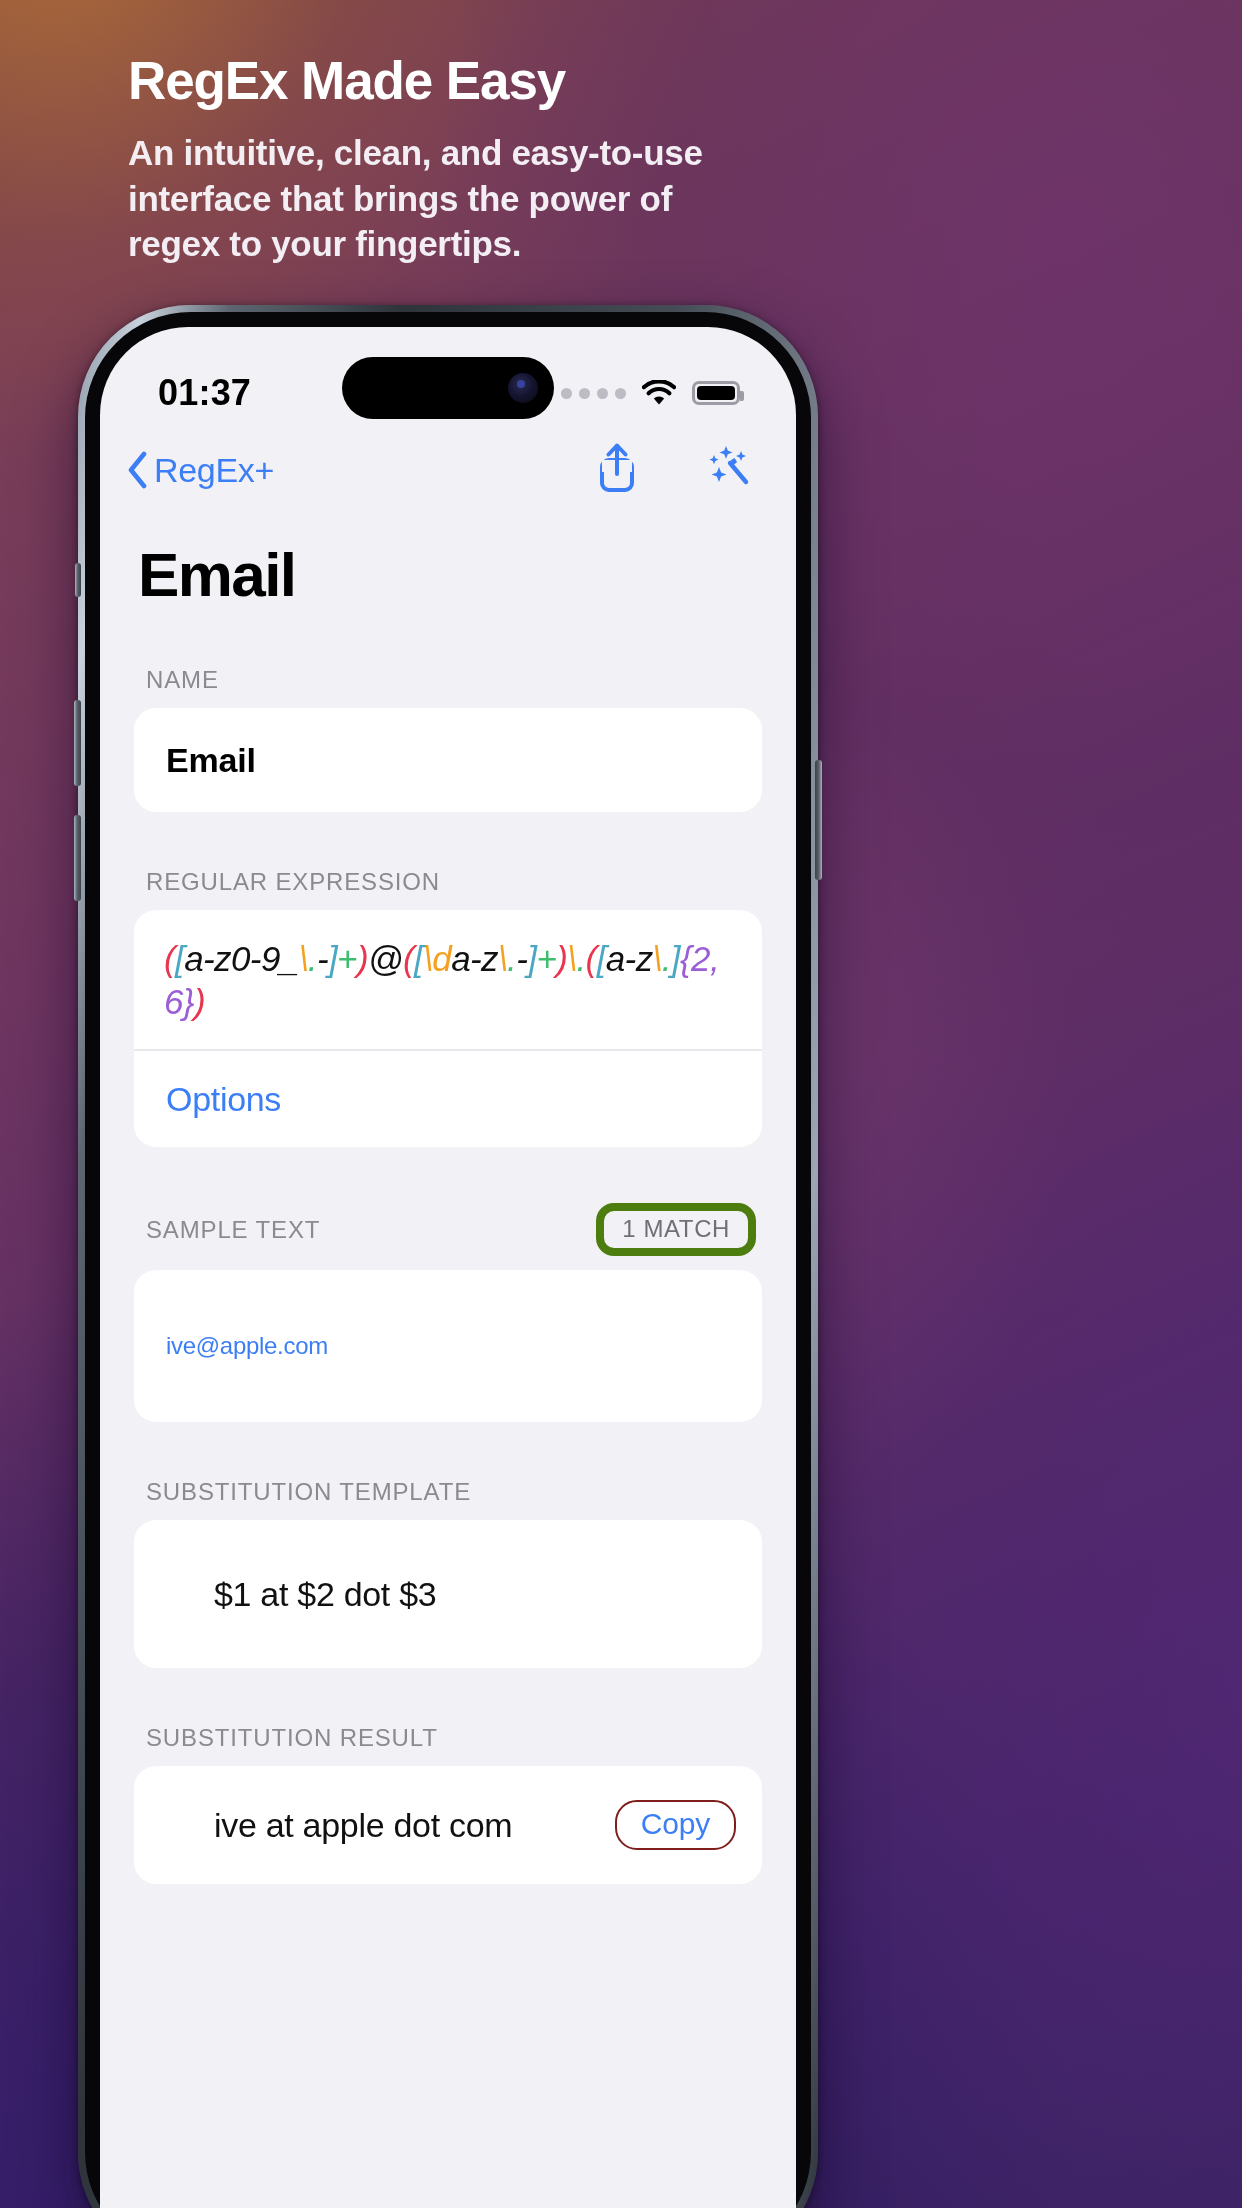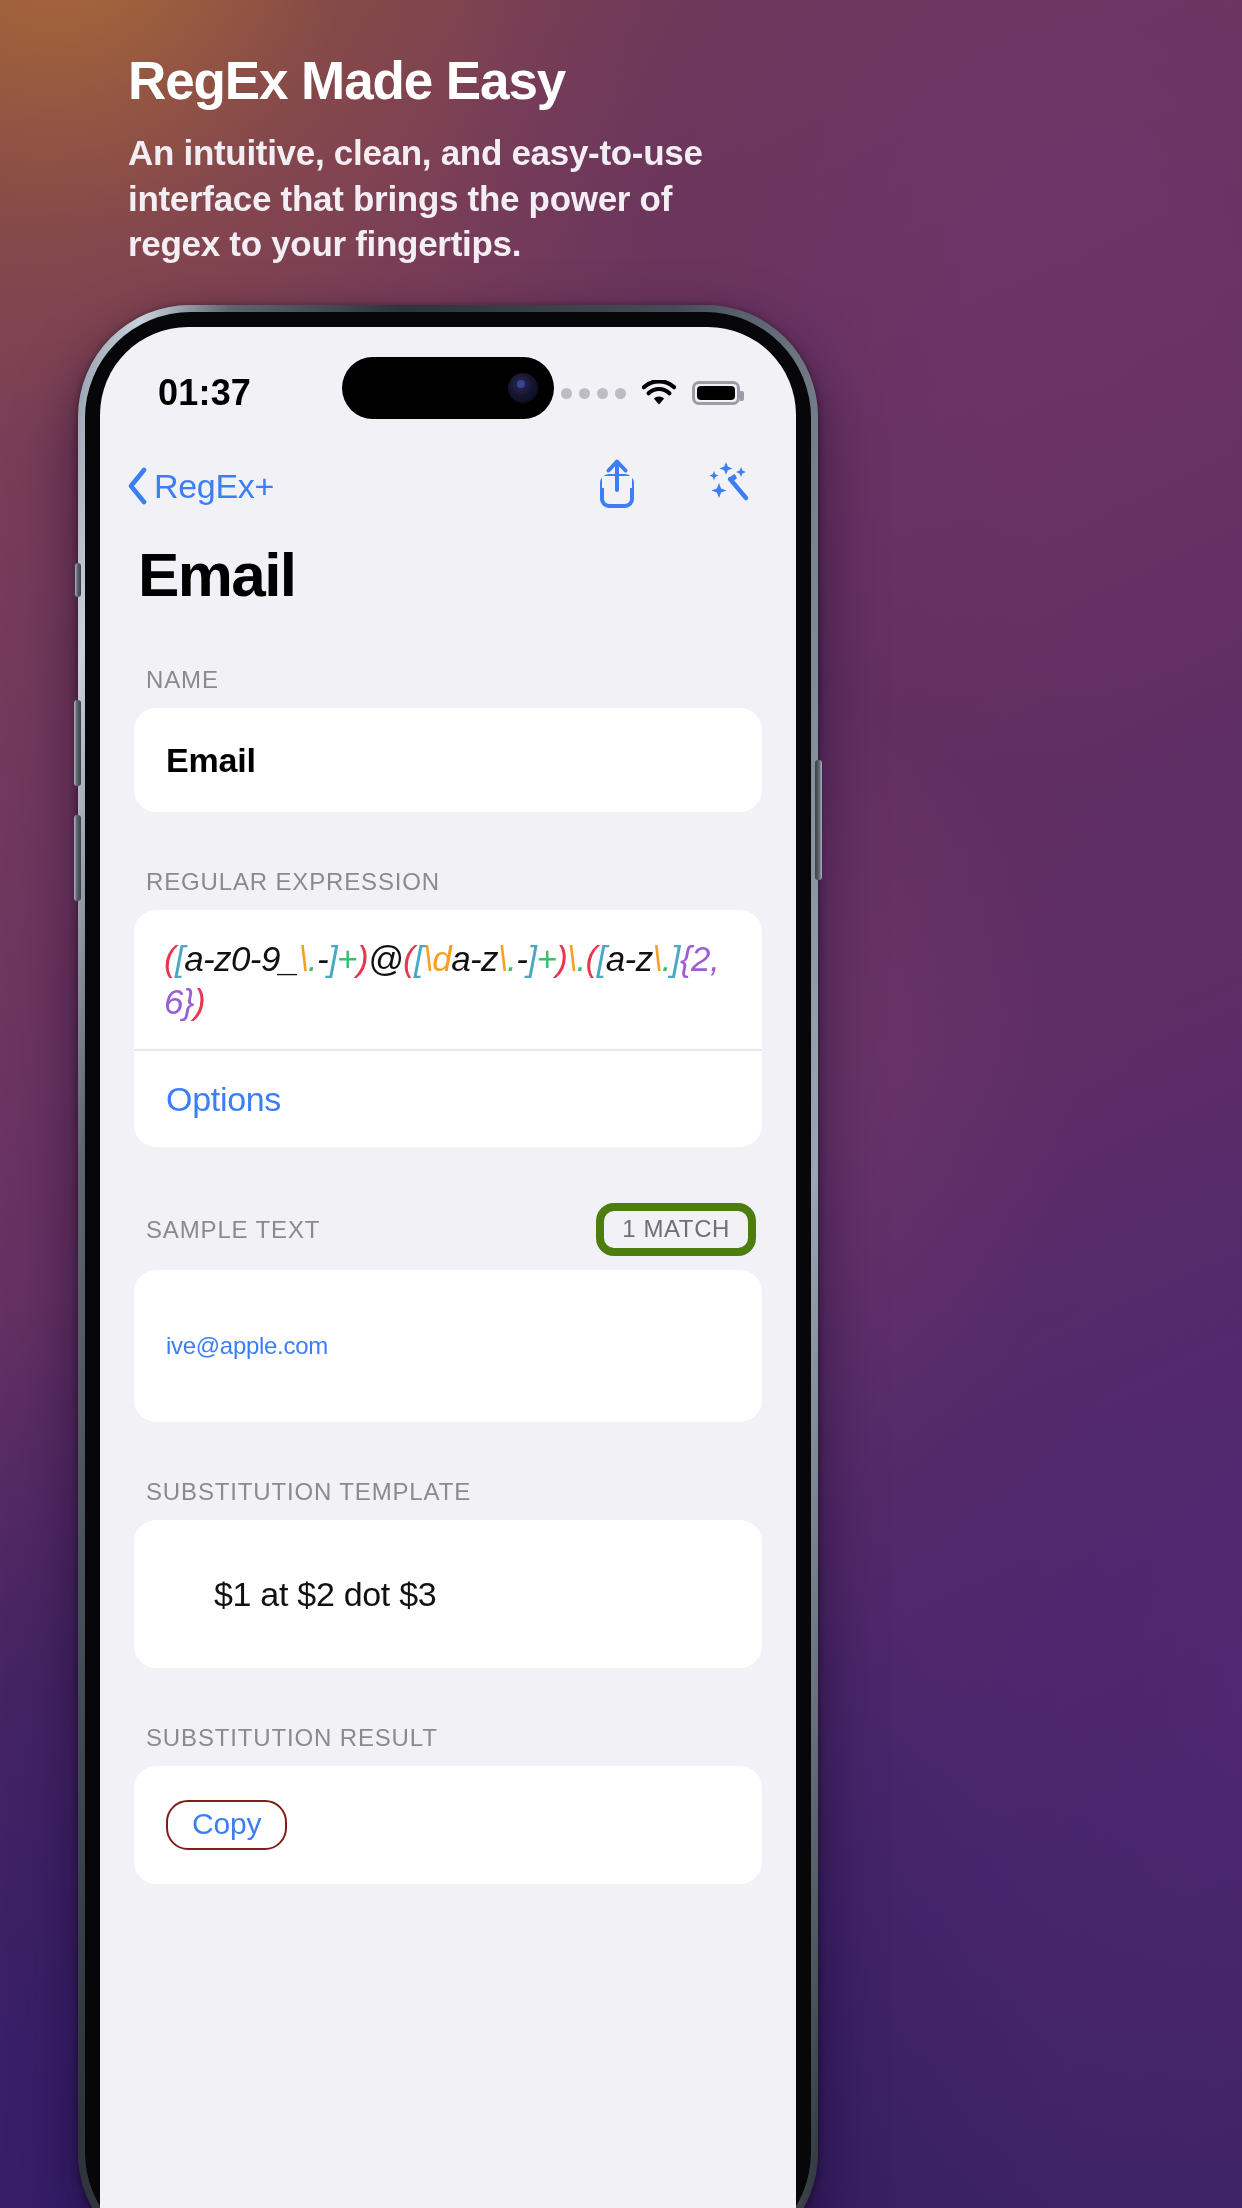--- a/index.html
+++ b/index.html
@@ -90,21 +90,21 @@
     width:212px; height:62px; background:#000; border-radius:32px;
   }
   .island .cam { position:absolute; right:16px; top:50%; transform:translateY(-50%);
     width:30px; height:30px; border-radius:50%;
     background:radial-gradient(circle at 42% 38%, #2a2a52 0%, #141430 48%, #070710 100%); }
   .island .cam:after { content:""; position:absolute; left:9px; top:7px; width:8px; height:8px;
     border-radius:50%; background:#3b4bb0; opacity:.8; }
 
   
   .navbar {
-    position:absolute; left:0; top:116px; width:100%; height:86px;
+    position:absolute; left:0; top:100px; width:100%; height:86px;
     display:flex; align-items:center; padding:0 40px 0 26px;
   }
   .backBtn { display:flex; align-items:center; gap:6px; color:#3b7ef5; }
   .chev { width:22px; height:38px; display:block; }
   .backBtn span { font-size:34px; color:#3b7ef5; letter-spacing:-.3px; }
   .navSpacer { flex:1; }
   .navIcon { width:58px; height:58px; display:flex; align-items:center; justify-content:center; }
   .navIcon + .navIcon { margin-left:52px; }
 
   
@@ -283,19 +283,20 @@
       <div class="grp">
         <div class="sectionLabel">SUBSTITUTION TEMPLATE</div>
         <div class="card subCard">
           <span class="subText">$1 at $2 dot $3</span>
         </div>
       </div>
 
       <div class="grp">
         <div class="sectionLabel">SUBSTITUTION RESULT</div>
         <div class="card resCard">
+          <span class="subText">ive at apple dot com</span>
           <span class="copyBtn">Copy</span>
         </div>
       </div>
 
     </div>
   </div>
 </div>
 
 </body></html>

